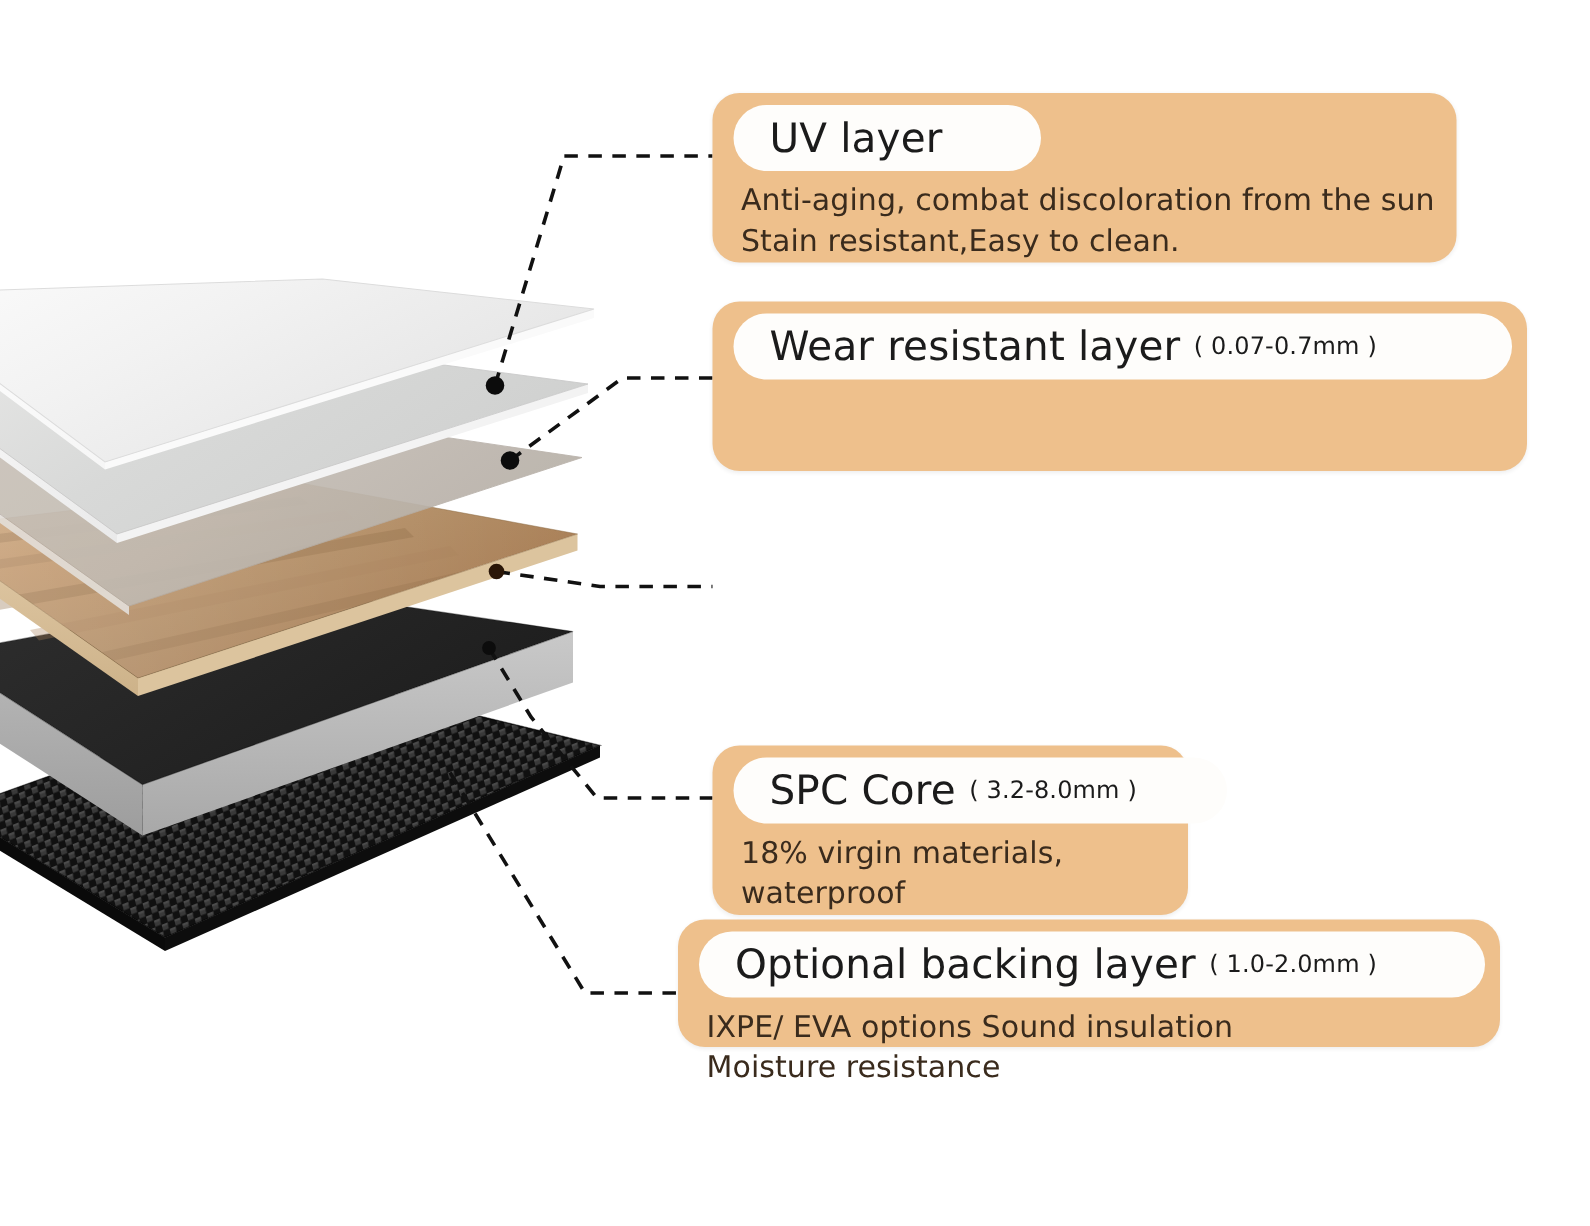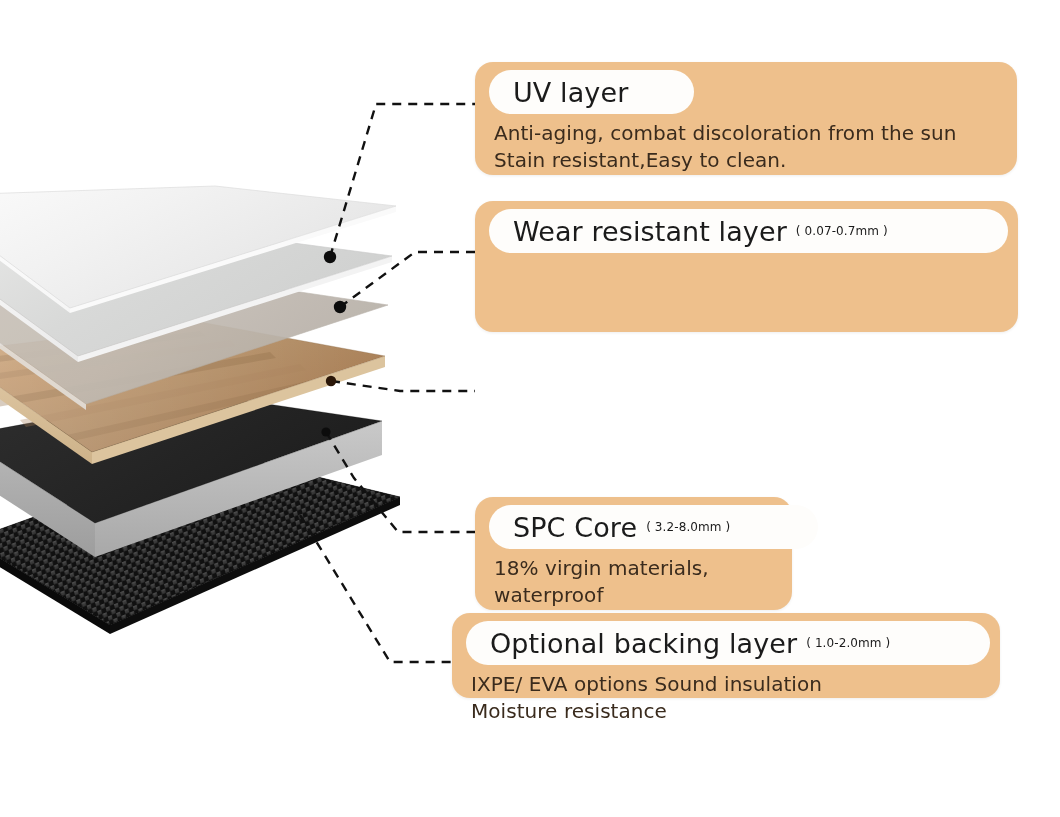--- a/index.html
+++ b/index.html
@@ -50,21 +50,21 @@
     white-space: nowrap;
   }
   .pill .title {
     font-size: 27px;
     color: #1b1b1b;
     font-weight: 400;
     letter-spacing: .1px;
     line-height: 1;
   }
   .pill .spec {
-    font-size: 12px;
+    font-size: 16px;
     color: #1b1b1b;
     margin-left: 9px;
     line-height: 1;
     letter-spacing: .1px;
   }
   .desc {
     position: absolute;
     left: 19px;
     top: 58px;
     font-size: 20px;
@@ -218,30 +218,30 @@
     </g>
 
     <g>
       <circle cx="330" cy="257" r="6.2" fill="#0c0c0c"></circle>
       <circle cx="340" cy="307" r="6.2" fill="#0c0c0c"></circle>
       <circle cx="331" cy="381" r="5.2" fill="#2a1608"></circle>
       <circle cx="326" cy="432" r="4.6" fill="#0c0c0c"></circle>
     </g>
   </svg>
 
-  <div class="callout" style="left:475px; top:62px; width:542px; height:113px;">
+  <div class="callout" style="left:475px; top:62px; width:496px; height:113px;">
     <div class="pill" style="width:205px;">
       <span class="title">UV layer</span>
       <span class="spec"></span>
     </div>
     <div class="desc">Anti-aging, combat discoloration from the sun
 Stain resistant,Easy to clean.</div>
   </div>
 
-  <div class="callout" style="left:475px; top:201px; width:543px; height:131px;">
+  <div class="callout" style="left:475px; top:201px; width:543px; height:113px;">
     <div class="pill" style="width:519px;">
       <span class="title">Wear resistant layer</span>
       <span class="spec">( 0.07-0.7mm )</span>
     </div>
   </div>
 
 
   <div class="callout" style="left:475px; top:497px; width:317px; height:113px;">
     <div class="pill" style="width:329px;">
       <span class="title">SPC Core</span>

